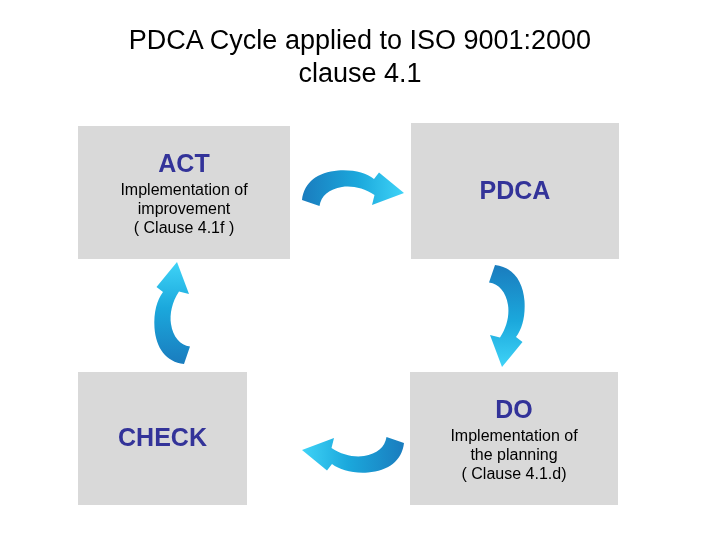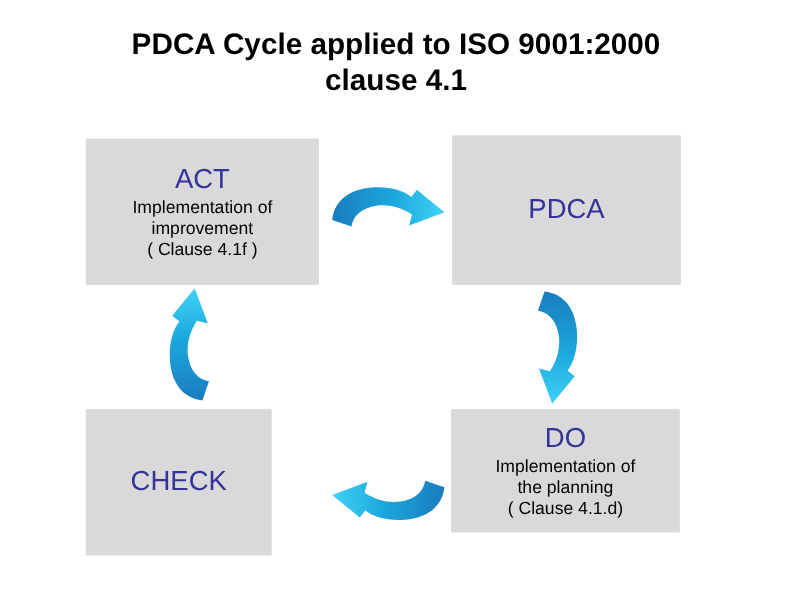--- a/index.html
+++ b/index.html
@@ -8,42 +8,42 @@
     width:720px;height:540px;
     background:#ffffff;
     font-family:"Liberation Sans", sans-serif;
     overflow:hidden;
   }
   .title{
     position:absolute;
     top:24px;left:0;width:720px;
     text-align:center;
     font-size:27px;
-    font-weight:bold;
+    font-weight:normal;
     line-height:33px;
     color:#000000;
     white-space:pre-line;
     letter-spacing:0px;
   }
   .box{
     position:absolute;
     background:#d9d9d9;
     display:flex;
     flex-direction:column;
     align-items:center;
     justify-content:center;
     text-align:center;
   }
   .box-act  {left:78px; top:126px;width:212px;height:133px;}
   .box-plan {left:411px;top:123px;width:208px;height:136px;}
   .box-check{left:78px; top:372px;width:169px;height:133px;}
-  .box-do   {left:410px;top:372px;width:208px;height:112px;}
+  .box-do   {left:410px;top:372px;width:208px;height:133px;}
   .box-heading{
     font-size:25px;
-    font-weight:normal;
+    font-weight:bold;
     color:#333399;
     line-height:28px;
     margin-bottom:3px;
   }
   .box-body{
     font-size:16px;
     line-height:19px;
     color:#000000;
     white-space:pre-line;
   }

